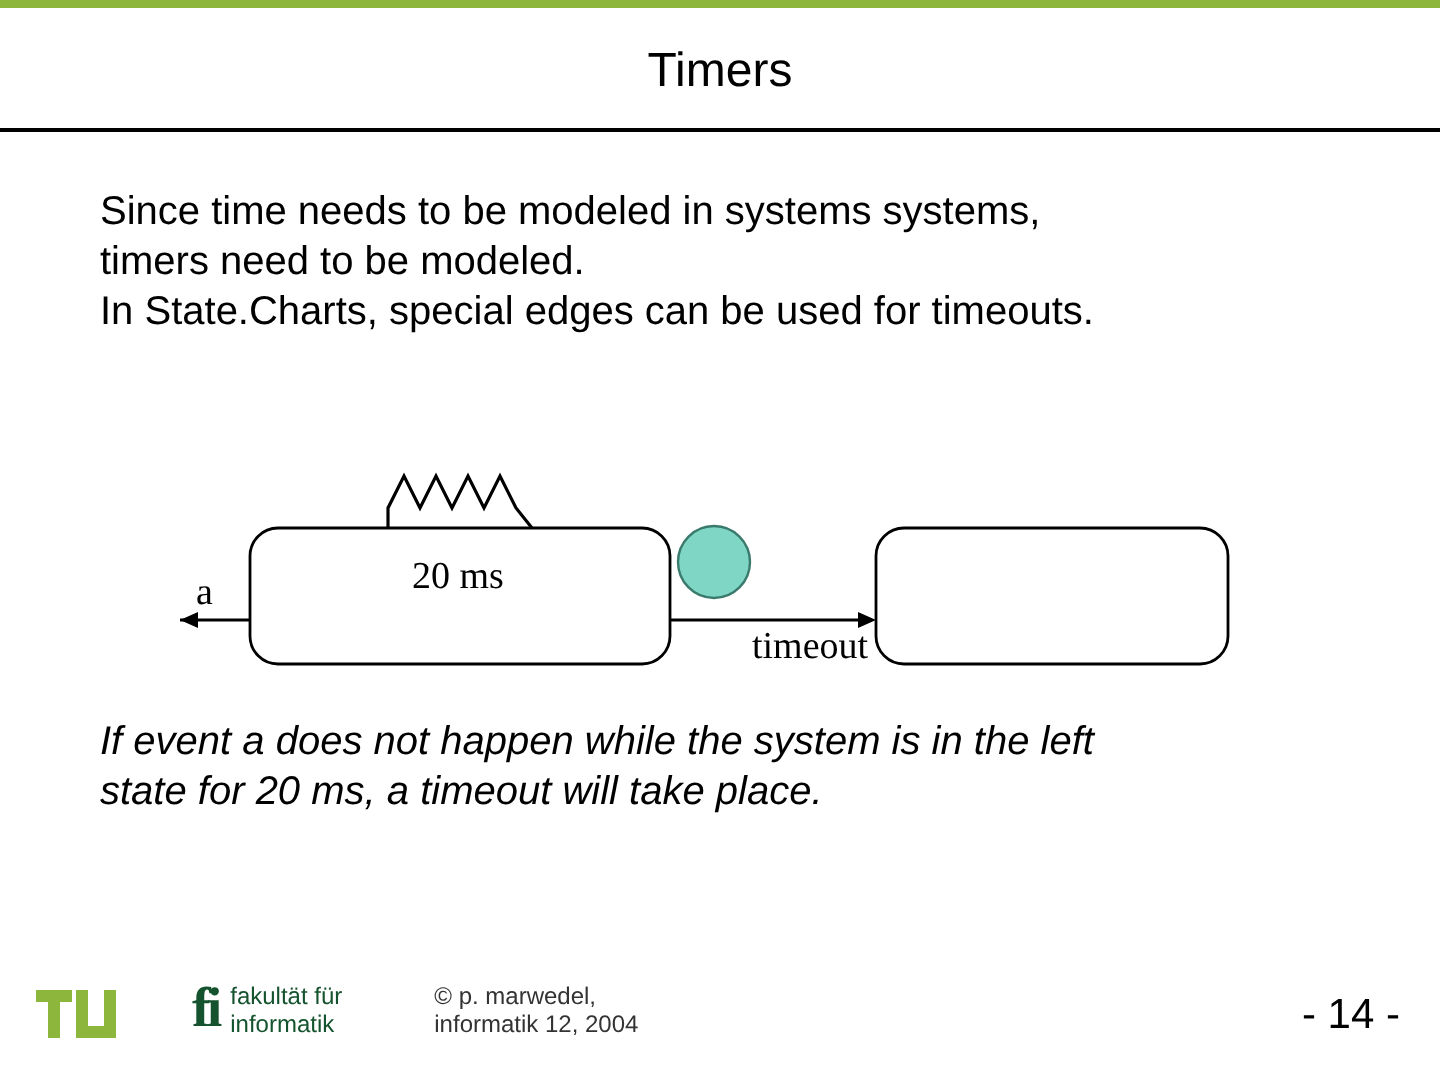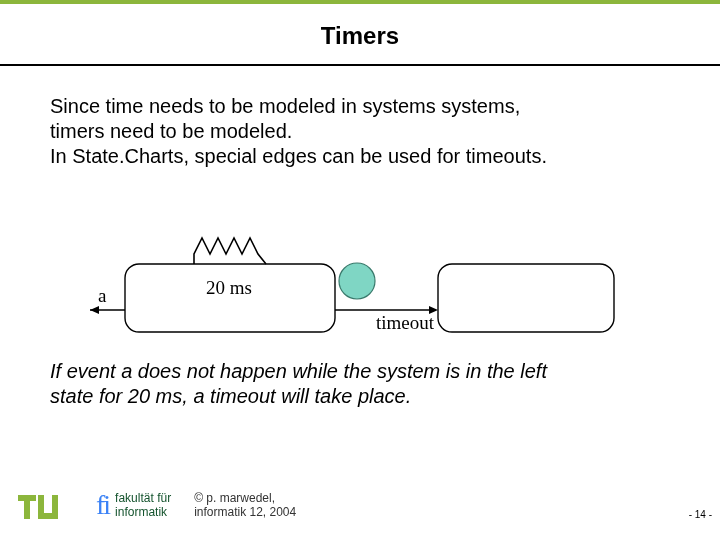--- a/index.html
+++ b/index.html
@@ -2,21 +2,21 @@
 <html><head>
 <meta charset="utf-8">
 <style>
   * { box-sizing: border-box; margin: 0; padding: 0; }
   html, body { width: 720px; height: 540px; font-family: Arial, Helvetica, sans-serif; background: #fff; }
   .slide {
     width: 720px; height: 540px; position: relative;
     border-top: 4px solid #8cb63c;
   }
   .title {
-    text-align: center; font-size: 24px; font-weight: bold; color: #000;
+    text-align: center; font-size: 24px; font-weight: normal; color: #000;
     margin-top: 18px;
   }
   .hr {
     height: 2px; background: #000; margin: 14px 0 0 0;
   }
   .body {
     padding: 28px 50px 0 50px;
   }
   .para {
     font-size: 20px; color: #000; line-height: 1.25;
@@ -33,31 +33,31 @@
     width: 50px; height: 36px; margin-left: 18px; position: relative;
   }
   .tu-logo svg { display: block; }
   .uni-text {
     font-size: 12px; color: #333; line-height: 1.2; margin-left: 8px;
   }
   .fi-logo {
     margin-left: 28px; display: flex; align-items: center;
   }
   .fi-glyph {
-    font-size: 28px; font-weight: normal; color: #3b82f6; font-family: Georgia, serif;
+    font-size: 28px; font-weight: bold; color: #14532d; font-family: Georgia, serif;
     letter-spacing: -2px; margin-right: 6px;
   }
   .fi-text {
     font-size: 12px; color: #14532d; line-height: 1.2;
   }
   .copyright {
-    font-size: 12px; color: #333; line-height: 1.2; margin-left: 23px;
+    font-size: 12px; color: #333; line-height: 1.2; margin-left: 46px;
   }
   .pagenum {
-    position: absolute; right: 8px; bottom: 20px; font-size: 10px; color: #000;
+    position: absolute; right: 20px; bottom: 20px; font-size: 21px; color: #000;
   }
 </style>
 </head>
 <body>
 
 <div class="slide">
   <div class="title">Timers</div>
   <div class="hr"></div>
 
   <div class="body">

